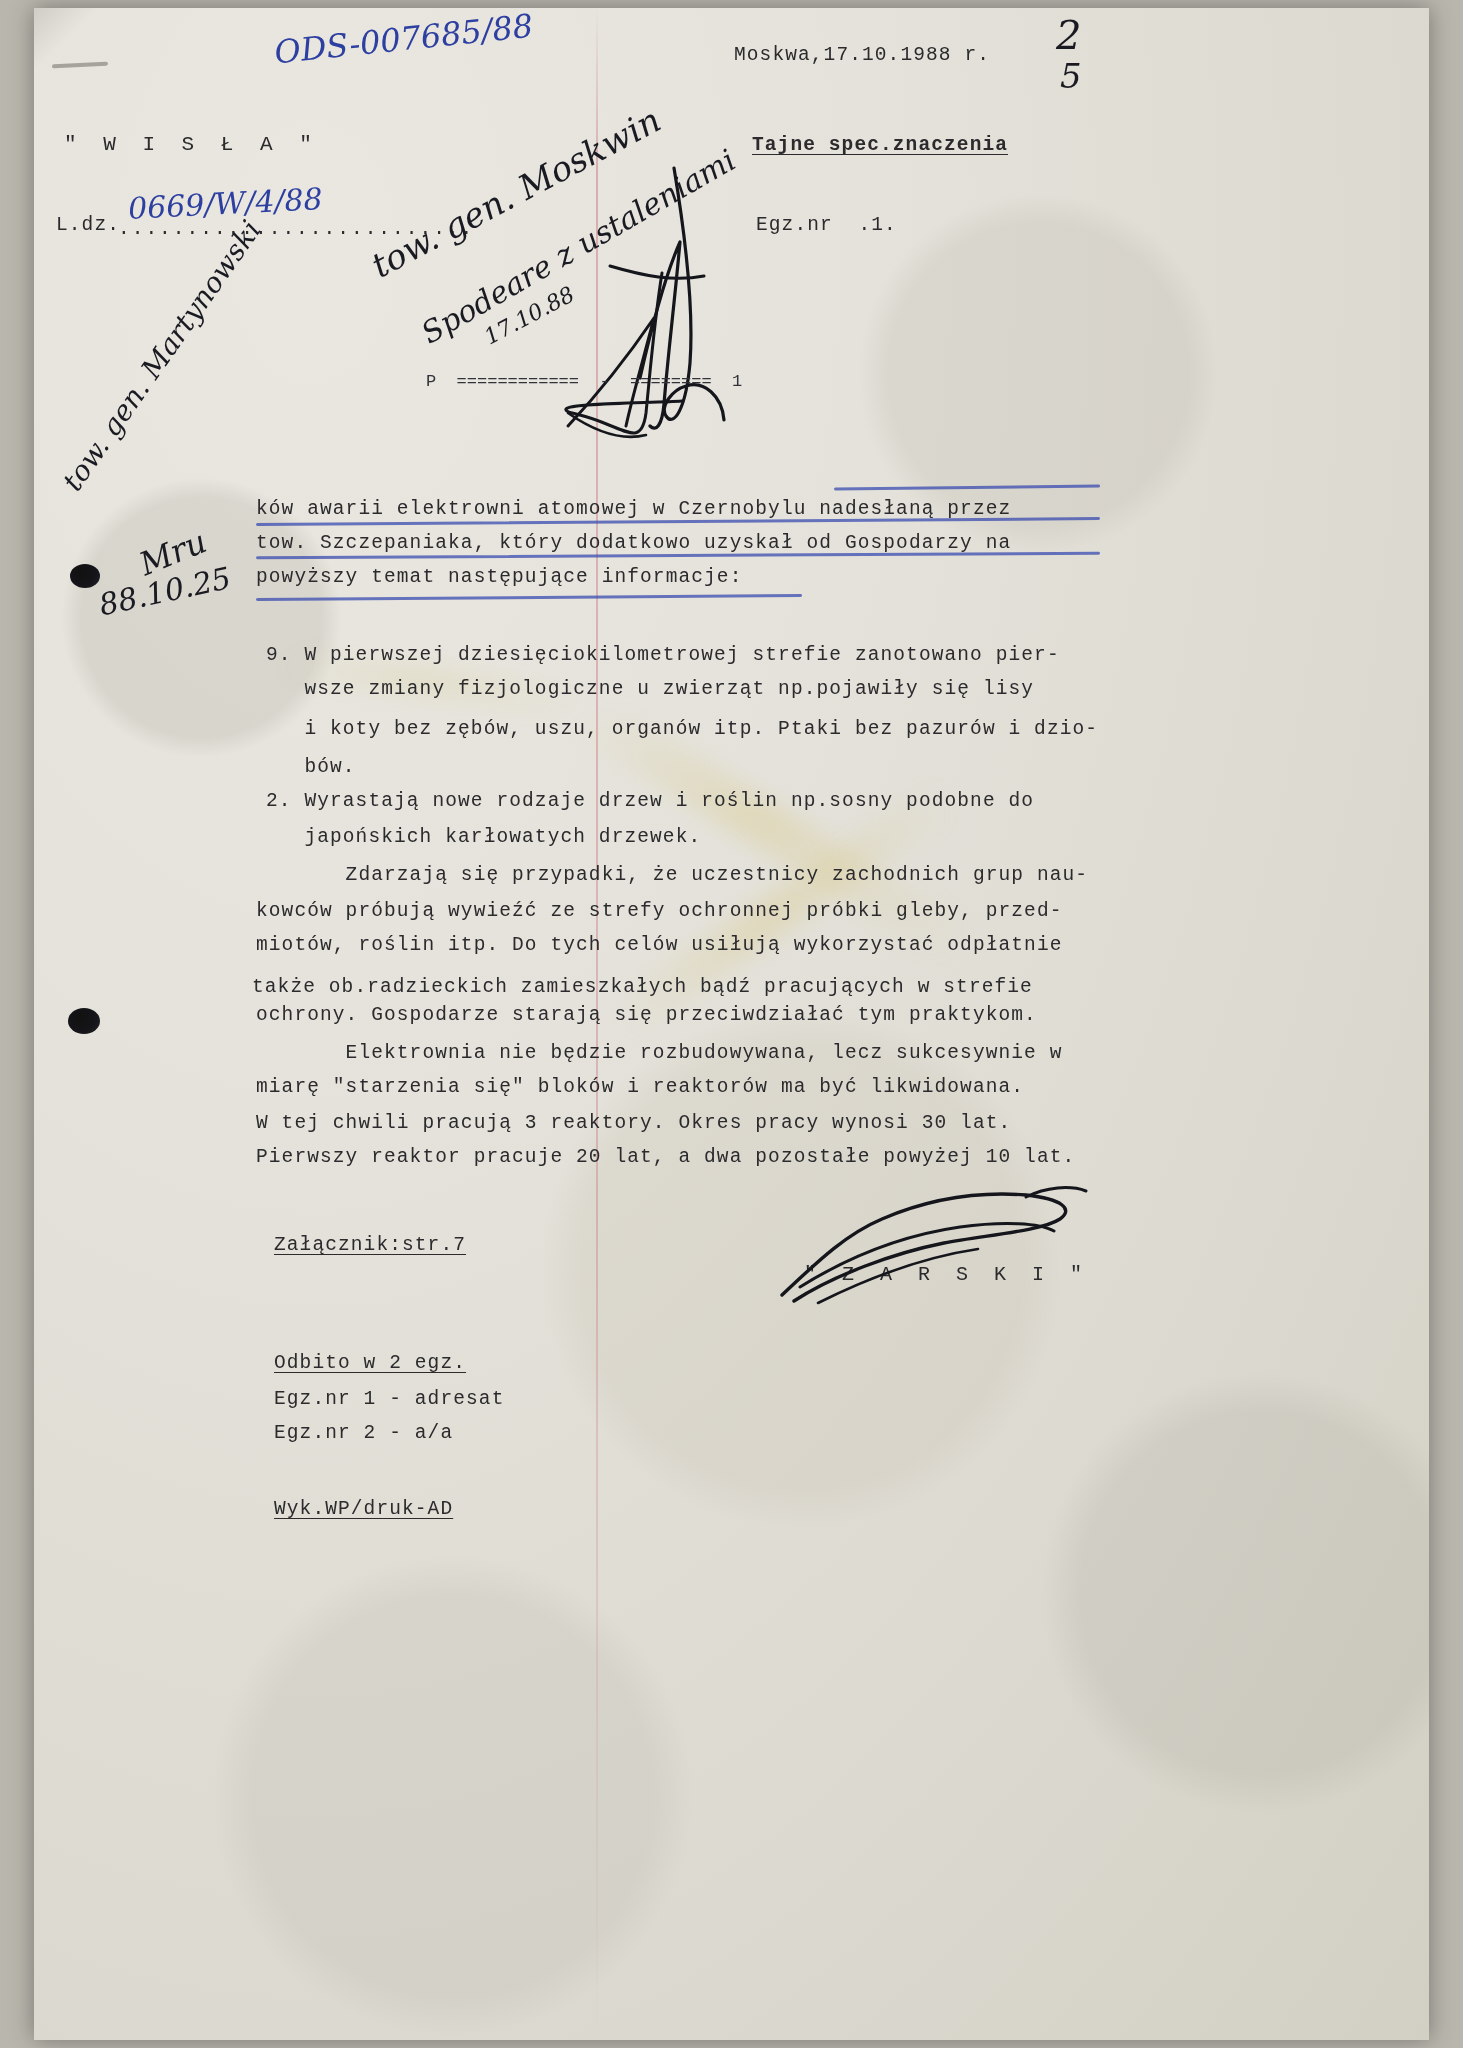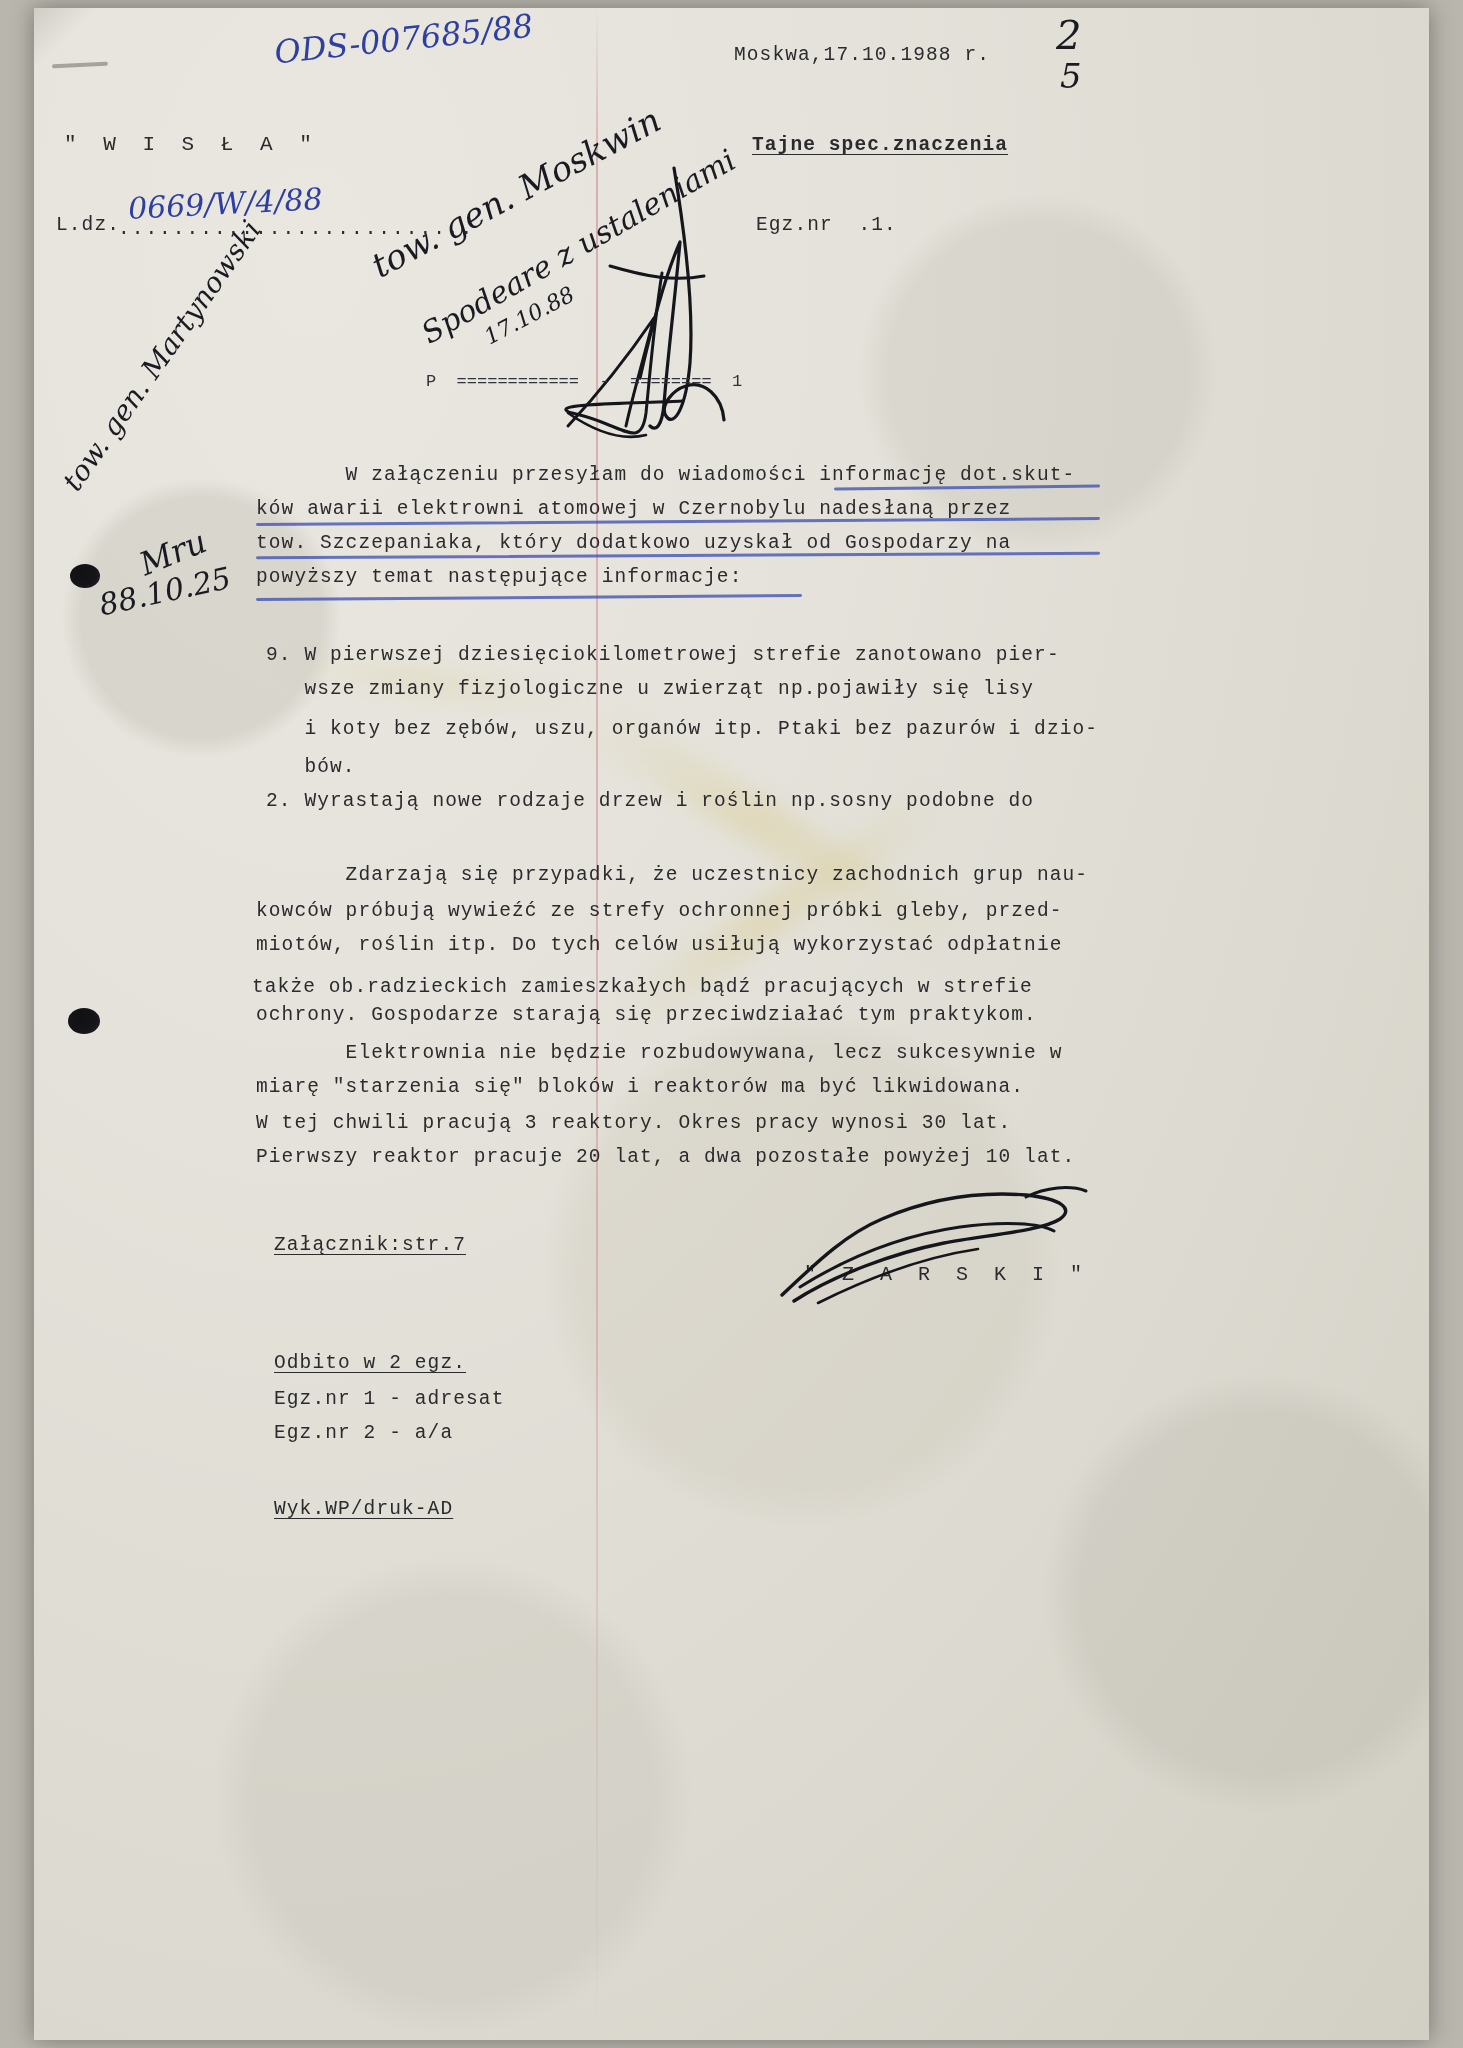--- a/index.html
+++ b/index.html
@@ -146,36 +146,36 @@
     <path class="hwstroke" stroke-width="3" d="M128,10 C120,60 116,110 112,150 C108,180 96,170 70,160 C46,150 30,150 32,146 C36,140 120,140 148,138"></path>
     <path class="hwstroke" stroke-width="2.6" d="M34,150 C60,168 88,178 112,172"></path>
   </svg>
 
   <div class="ink-dark" style="left:22px;top:470px;font-size:28px;transform:rotate(-55deg);transform-origin:left top;">tow. gen. Martynowski</div>
   <div class="ink-dark" style="left:100px;top:540px;font-size:32px;transform:rotate(-22deg);transform-origin:left top;">Mru</div>
   <div class="ink-dark" style="left:62px;top:580px;font-size:30px;transform:rotate(-12deg);transform-origin:left top;">88.10.25</div>
   <div class="blot" style="left:36px;top:556px;width:30px;height:24px;"></div>
   <div class="blot" style="left:34px;top:1000px;width:32px;height:26px;"></div>
 
-  <div class="txt" style="left:222px;top:448px;">       W załączeniu przesyłam do wiadomości informację dot.skut-</div>
   <div class="txt" style="left:222px;top:482px;">ków awarii elektrowni atomowej w Czernobylu nadesłaną przez</div>
   <div class="txt" style="left:222px;top:516px;">tow. Szczepaniaka, który dodatkowo uzyskał od Gospodarzy na</div>
   <div class="txt" style="left:222px;top:550px;">powyższy temat następujące informacje:</div>
 
   <div class="blueline thick" style="left:800px;top:478px;width:266px;transform:rotate(-0.6deg);"></div>
   <div class="blueline thick" style="left:222px;top:512px;width:844px;transform:rotate(-0.4deg);"></div>
   <div class="blueline thick" style="left:222px;top:546px;width:844px;transform:rotate(-0.3deg);"></div>
   <div class="blueline thick" style="left:222px;top:588px;width:546px;transform:rotate(-0.4deg);"></div>
 
   <div class="txt" style="left:232px;top:628px;">9. W pierwszej dziesięciokilometrowej strefie zanotowano pier-</div>
   <div class="txt" style="left:232px;top:662px;">   wsze zmiany fizjologiczne u zwierząt np.pojawiły się lisy</div>
   <div class="txt" style="left:232px;top:702px;">   i koty bez zębów, uszu, organów itp. Ptaki bez pazurów i dzio-</div>
   <div class="txt" style="left:232px;top:740px;">   bów.</div>
 
   <div class="txt" style="left:232px;top:774px;text-align:right;">2. Wyrastają nowe rodzaje drzew i roślin np.sosny podobne do</div>
+  <div class="txt" style="left:232px;top:810px;">   japońskich karłowatych drzewek.</div>
 
   <div class="txt" style="left:222px;top:848px;">       Zdarzają się przypadki, że uczestnicy zachodnich grup nau-</div>
   <div class="txt" style="left:222px;top:884px;">kowców próbują wywieźć ze strefy ochronnej próbki gleby, przed-</div>
   <div class="txt" style="left:222px;top:918px;">miotów, roślin itp. Do tych celów usiłują wykorzystać odpłatnie</div>
   <div class="txt" style="left:218px;top:952px;margin-top:8px;">także ob.radzieckich zamieszkałych bądź pracujących w strefie</div>
   <div class="txt" style="left:222px;top:988px;">ochrony. Gospodarze starają się przeciwdziałać tym praktykom.</div>
 
   <div class="txt" style="left:222px;top:1026px;">       Elektrownia nie będzie rozbudowywana, lecz sukcesywnie w</div>
   <div class="txt" style="left:222px;top:1060px;">miarę "starzenia się" bloków i reaktorów ma być likwidowana.</div>
   <div class="txt" style="left:222px;top:1096px;">W tej chwili pracują 3 reaktory. Okres pracy wynosi 30 lat.</div>

